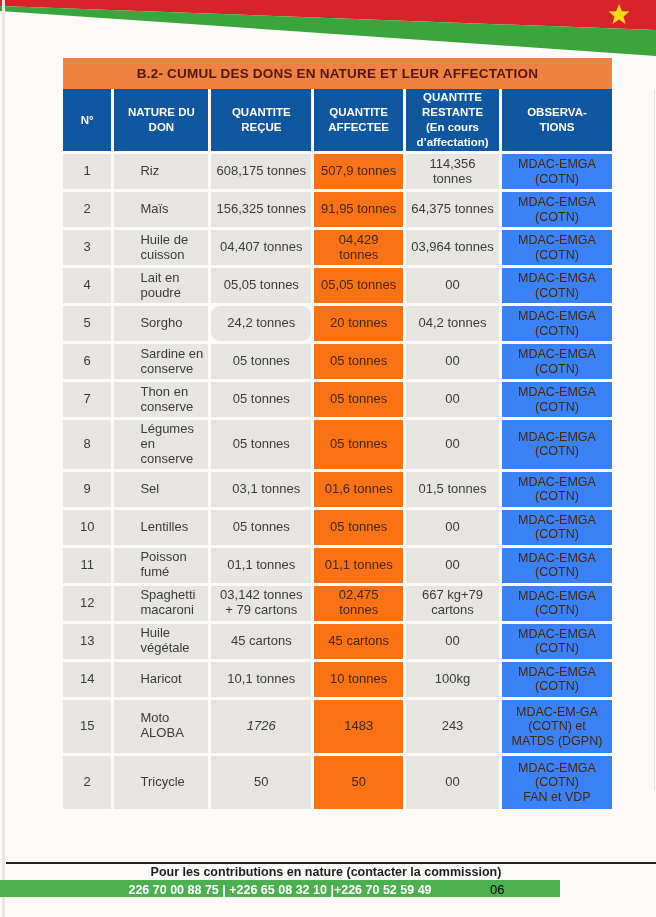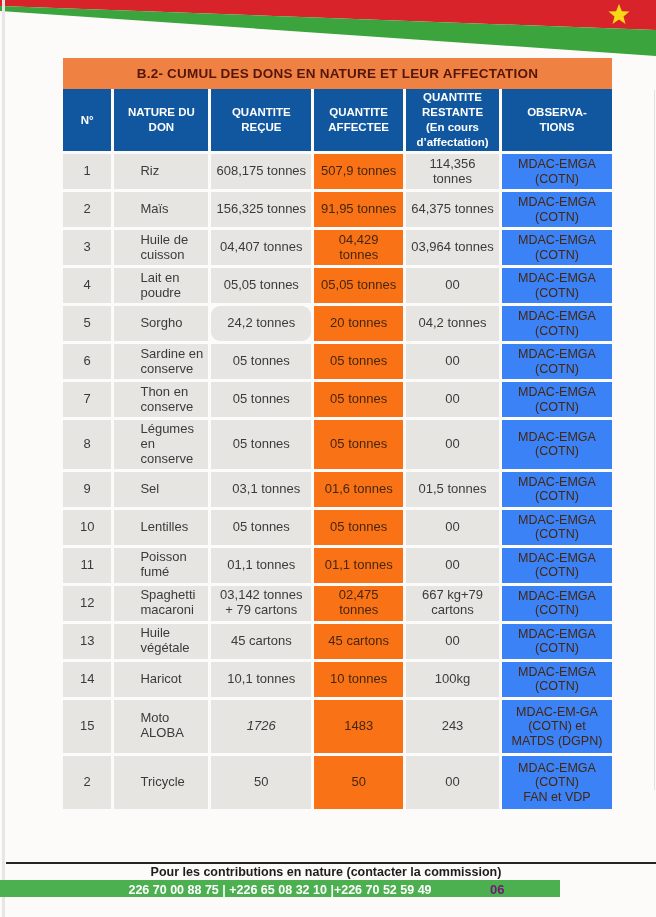--- a/index.html
+++ b/index.html
@@ -32,21 +32,21 @@
   tbody td.cell-obs{background:#3b82f6;color:#46260f;font-size:12.5px;white-space:pre-line;}
 
   
   .footer-line{position:absolute;left:6px;top:862px;width:650px;height:2px;background:#242424;}
   .footer-note{position:absolute;left:0;top:865px;width:652px;text-align:center;
     font-size:12.5px;font-weight:bold;color:#1d1d1d;}
   .footer-bar{position:absolute;left:0;top:880px;width:560px;height:17px;background:#4caf50;
     display:flex;align-items:flex-end;}
   .footer-phones{flex:1;text-align:center;font-size:12.5px;font-weight:bold;color:#ffffff;
     padding-left:70px;}
-  .footer-page{width:70px;text-align:left;font-size:13px;font-weight:bold;color:#701a75;
+  .footer-page{width:70px;text-align:left;font-size:13px;font-weight:normal;color:#000000;
     padding-right:16px;box-sizing:border-box;}
 </style>
 </head>
 <body>
 
 <div class="page">
 
   <svg class="banner" viewBox="0 0 656 60" xmlns="http://www.w3.org/2000/svg">
     <polygon points="0,0 656,0 656,30 0,6" fill="#d8232a"></polygon>
     <polygon points="0,6 656,30 656,56 0,11" fill="#3ba43c"></polygon>

